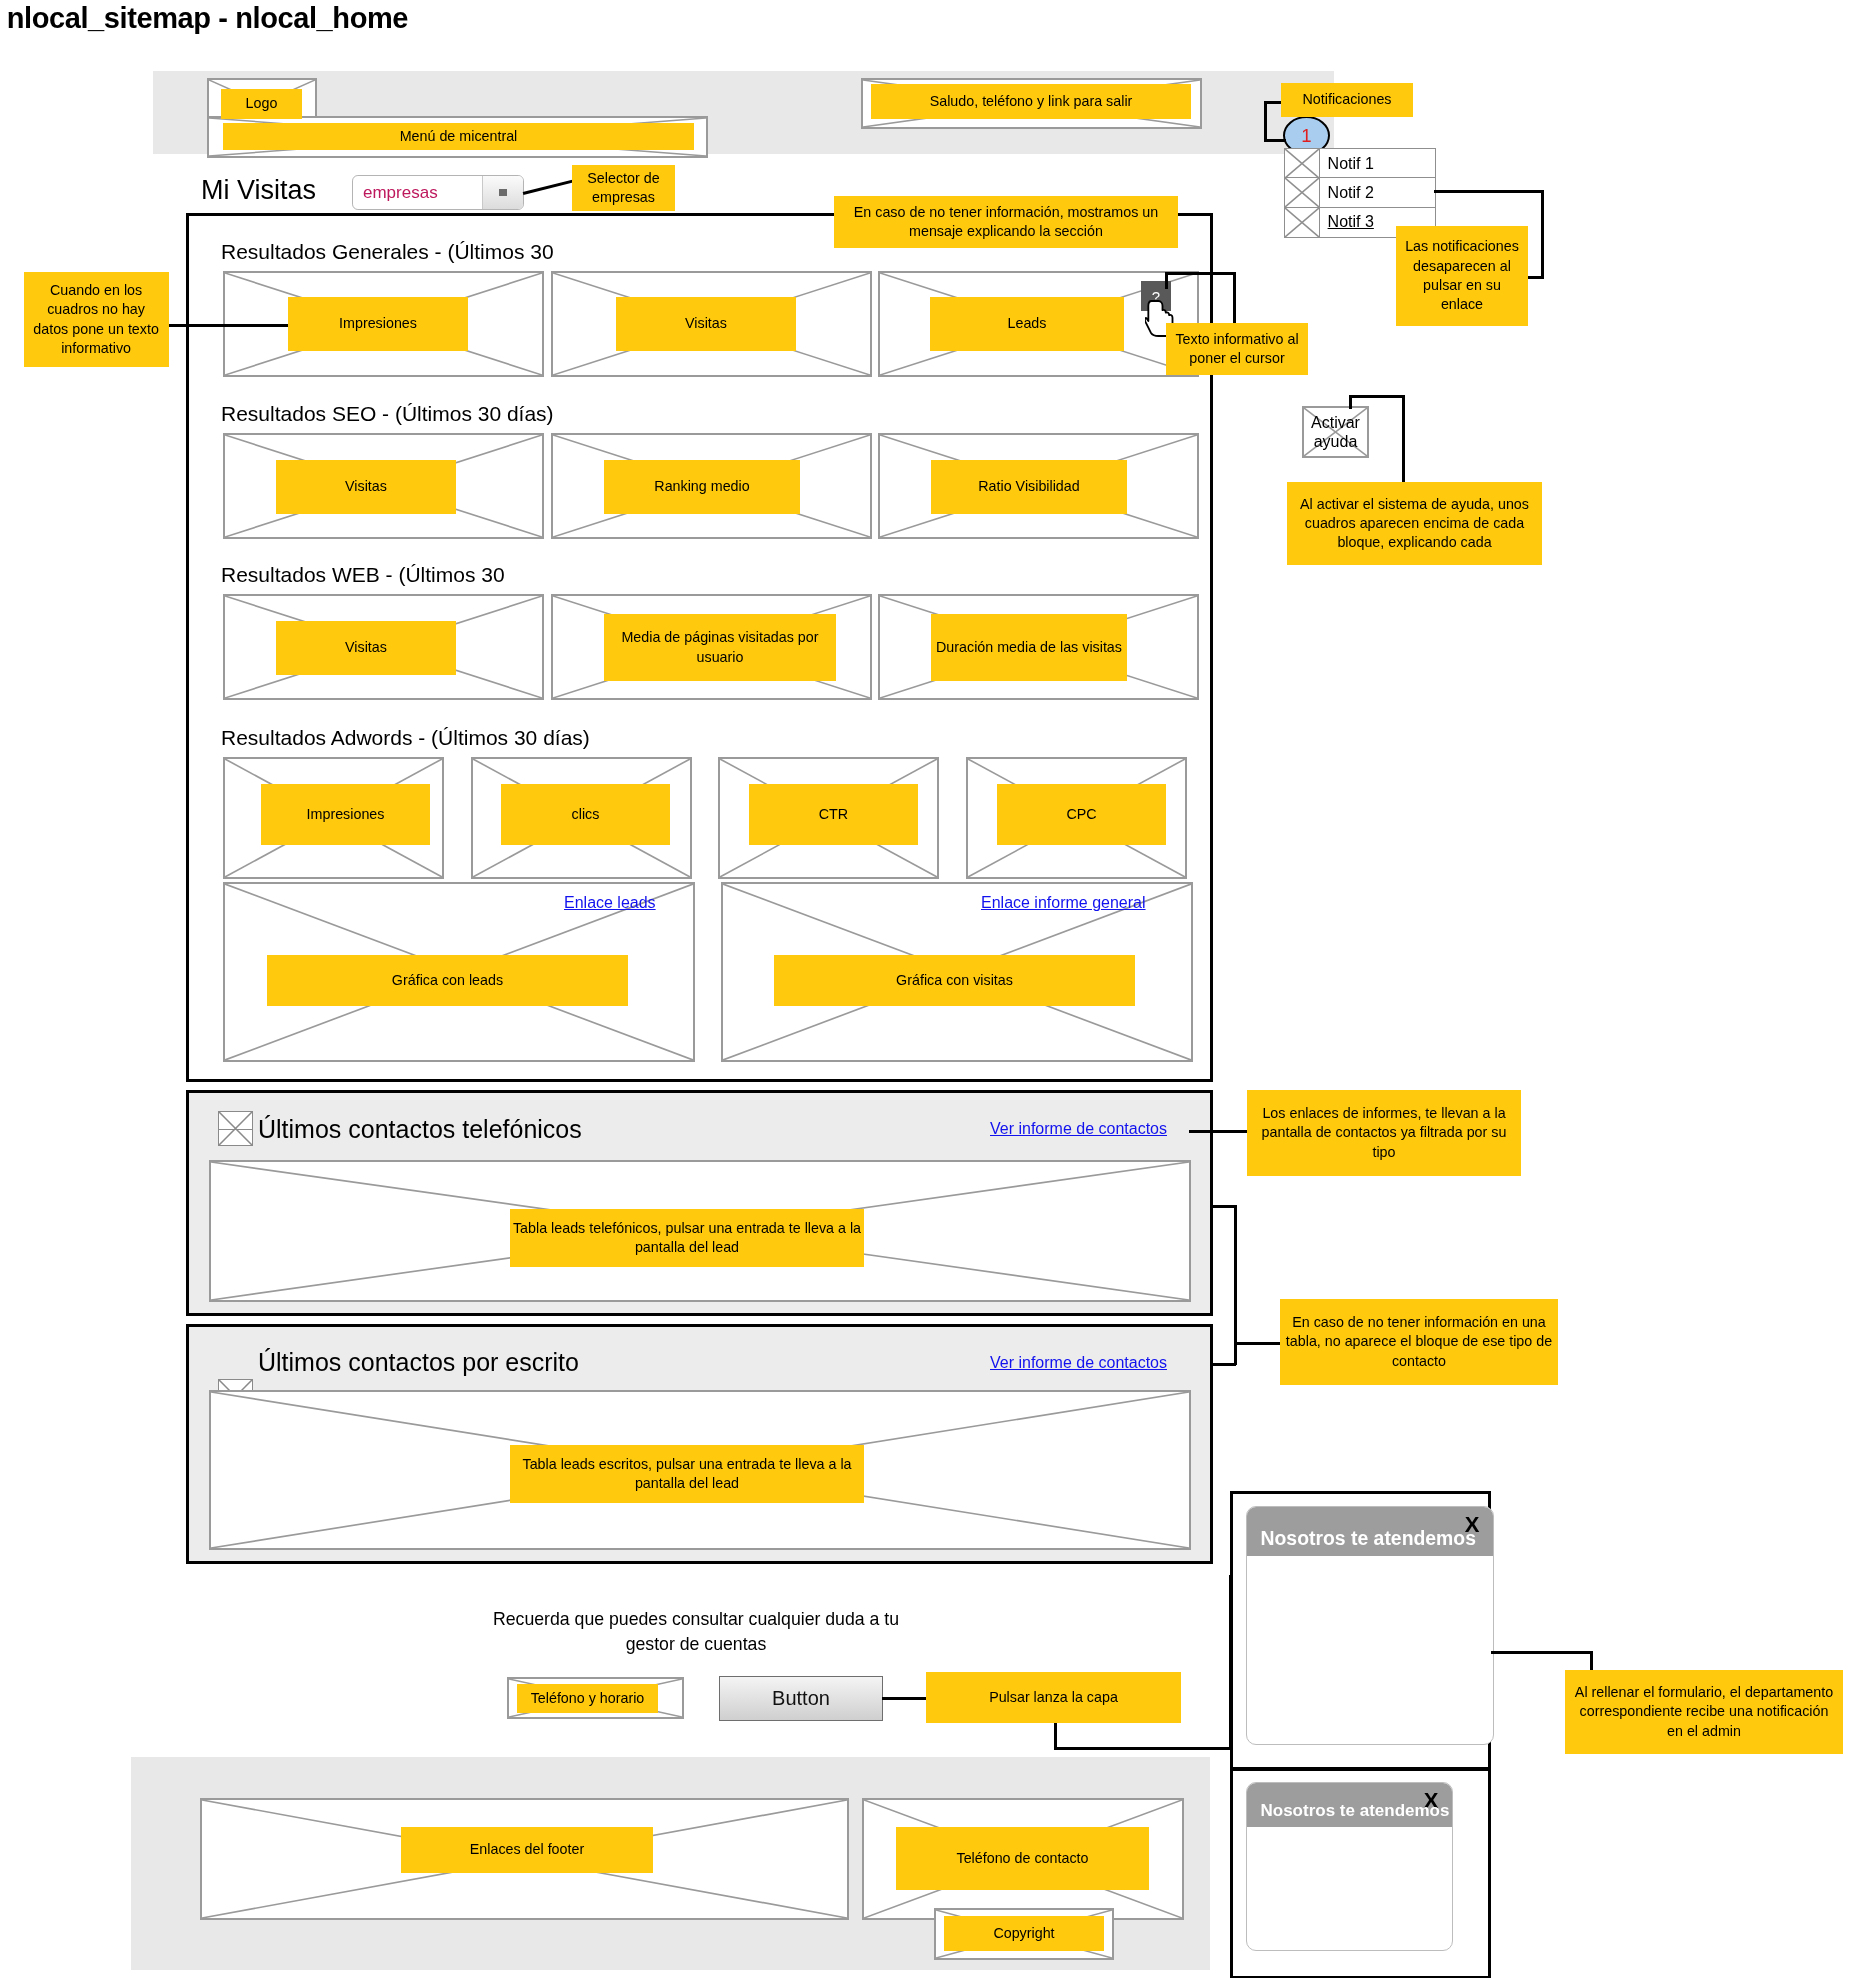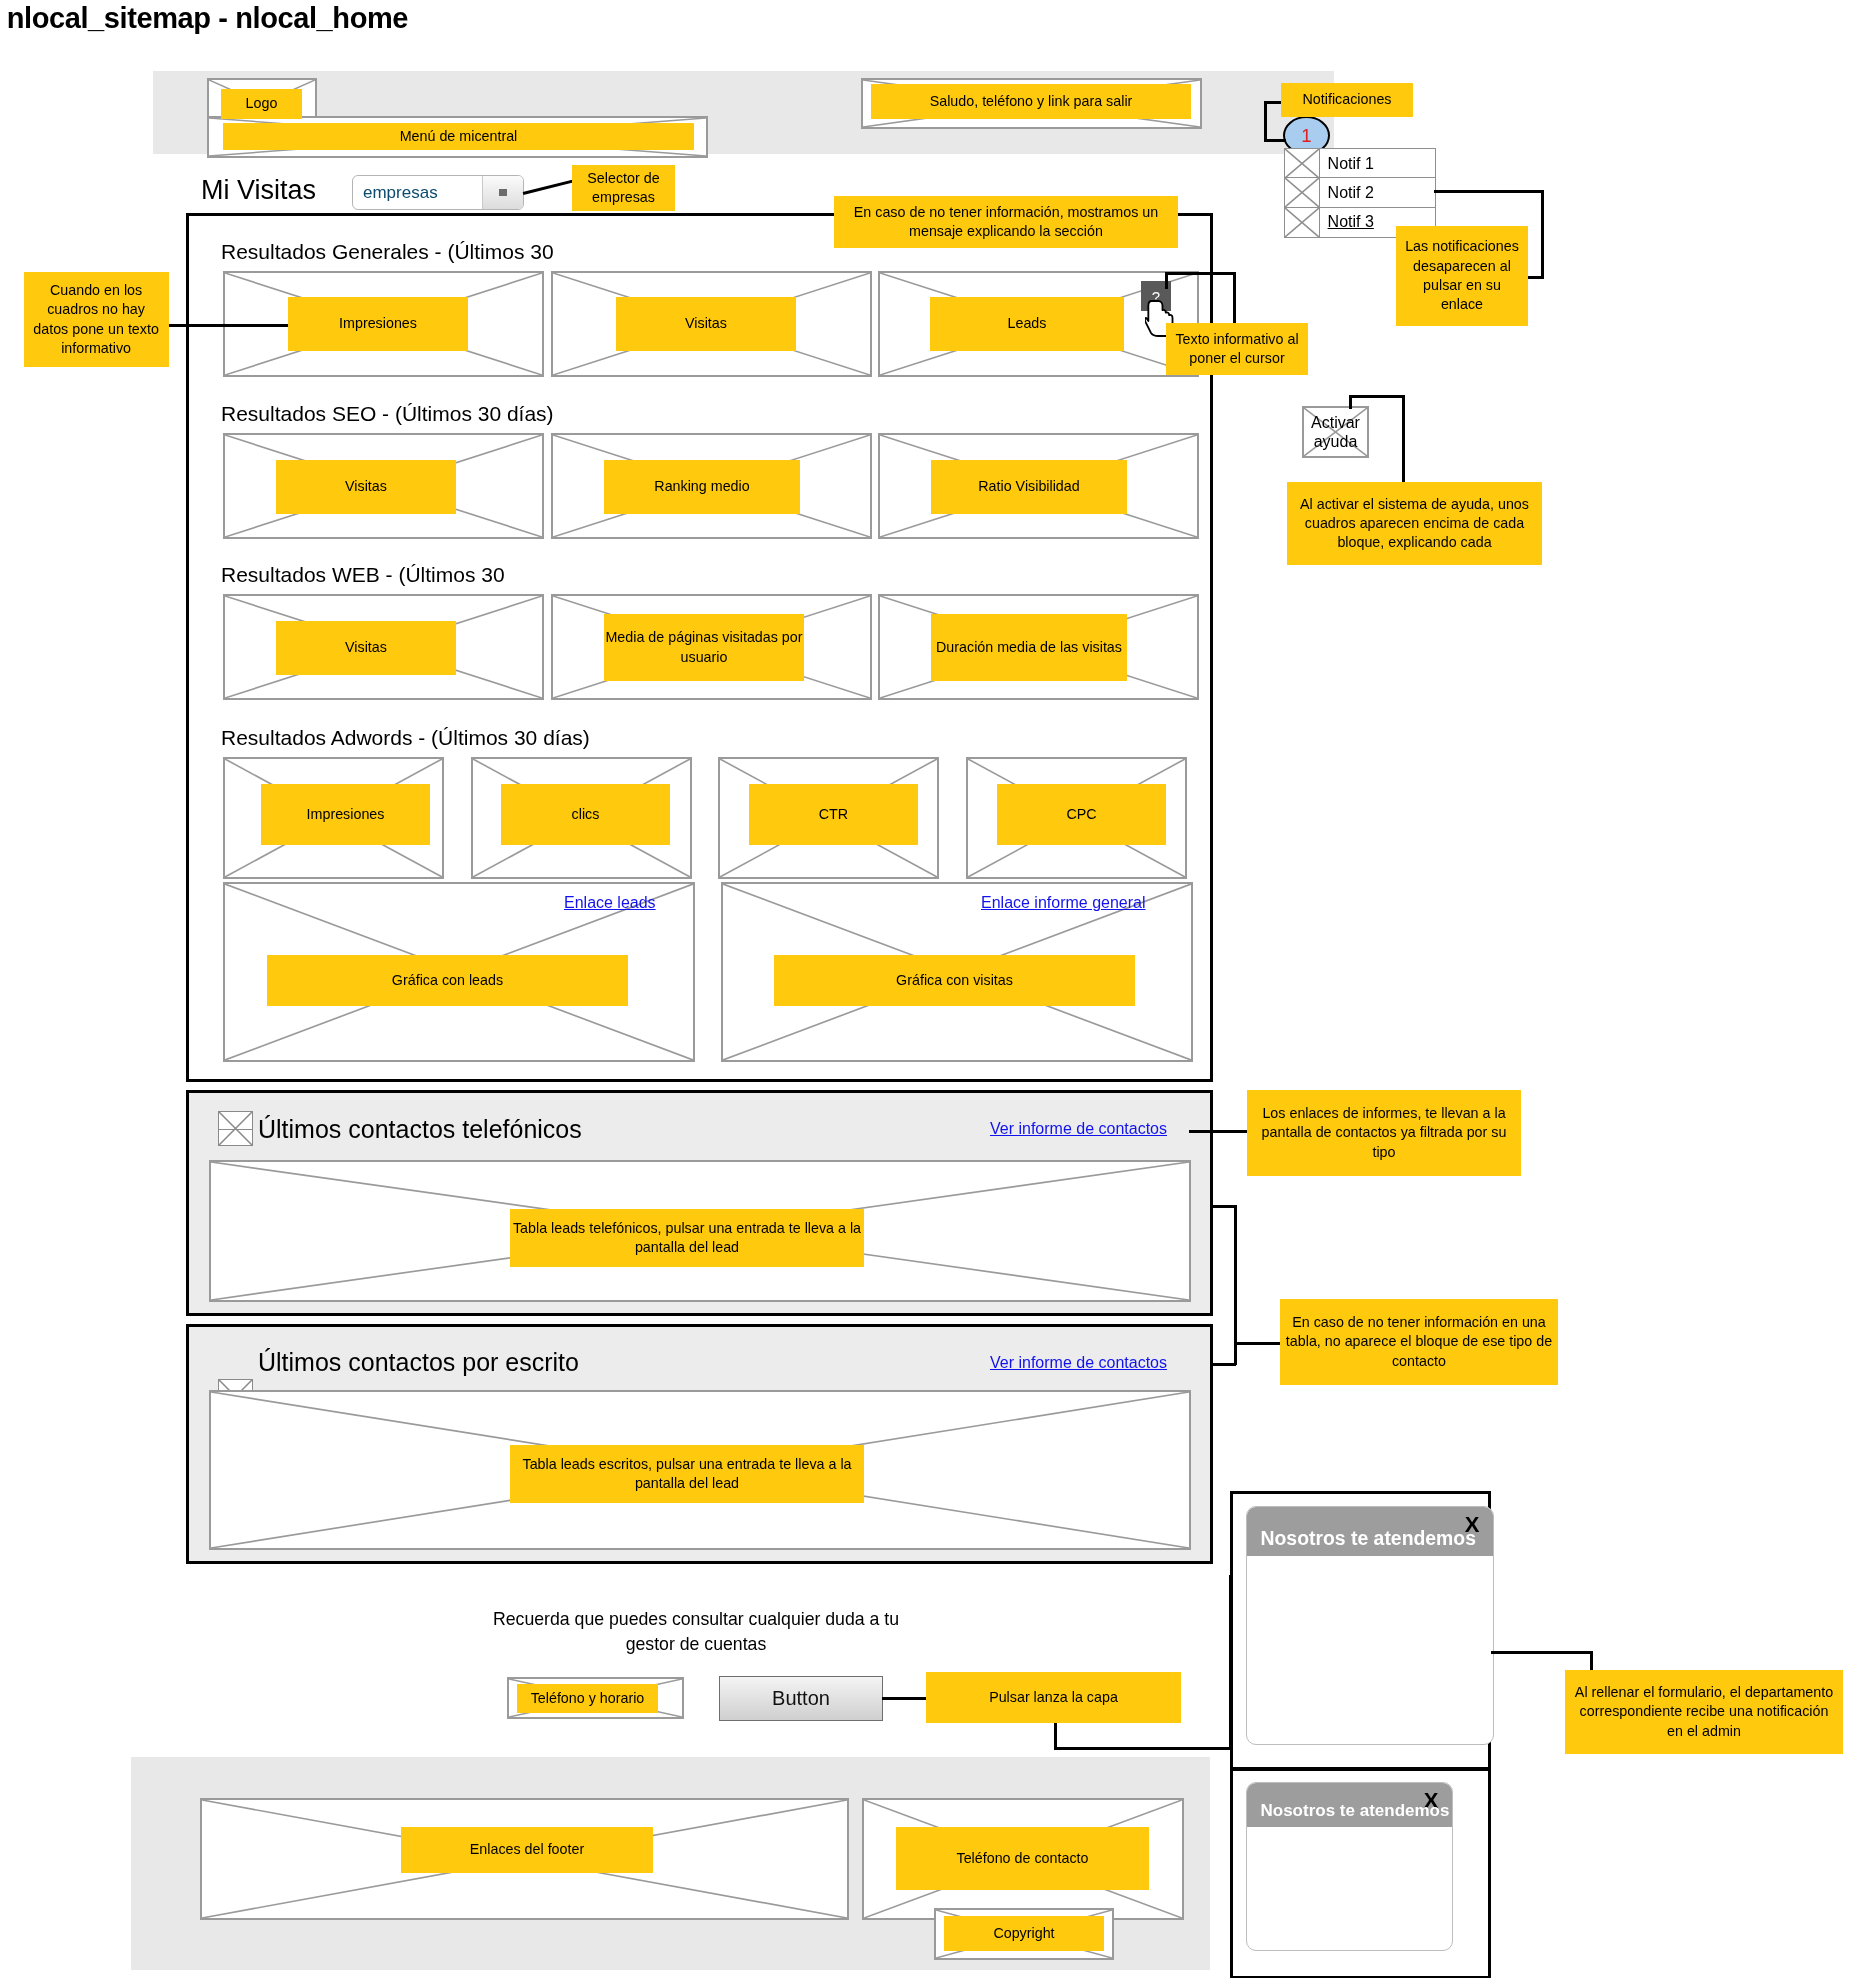--- a/index.html
+++ b/index.html
@@ -51,21 +51,21 @@
   .xbox{border:1.7px solid #8a8a8a;background:#fff;position:relative;box-sizing:border-box;}
   .xbox:before,.xbox:after{content:"";position:absolute;left:0;top:50%;width:100%;height:1.7px;background:#8a8a8a;}
   .xbox:before{transform:rotate(var(--a,0deg));}
   .xbox:after{transform:rotate(var(--b,0deg));}
 
   
   .combo{
     border:1.7px solid #b4b4b4;border-radius:5.9px;background:#fff;display:flex;align-items:stretch;
     box-sizing:border-box;overflow:hidden;
   }
-  .combo .cval{flex:1;display:flex;align-items:center;padding-left:10px;font-size:17px;color:#0c4a6e;text-align:center;}
+  .combo .cval{flex:1;display:flex;align-items:center;padding-left:10px;font-size:17px;color:#be185d;text-align:center;}
   .combo .cbtn{
     width:40px;border-left:1.7px solid #c9c9c9;
     background:linear-gradient(#fbfbfb,#dcdcdc);display:flex;align-items:center;justify-content:center;
   }
   .combo .cbtn i{display:block;width:7.6px;height:7.6px;background:#6b6b6b;}
 
   
   .btn{
     border:1.7px solid #6e6e6e;background:linear-gradient(#f4f4f4,#cfcfcf);
     display:flex;align-items:center;justify-content:center;font-size:20px;color:#111;box-sizing:border-box;
@@ -261,21 +261,21 @@
   </svg>
 </div>
 <div class="abs ph-label" style="left:276px;top:621px;width:180px;height:54px;">Visitas</div>
 
 <div class="abs ph" style="left:551px;top:594px;width:321px;height:106px;">
   <svg width="100%" height="100%" viewBox="0 0 381 126" preserveAspectRatio="none" style="position:absolute;left:0;top:0;">
     <line x1="0" y1="0" x2="381" y2="126" stroke="#9a9a9a" stroke-width="2"></line>
       <line x1="381" y1="0" x2="0" y2="126" stroke="#9a9a9a" stroke-width="2"></line>
   </svg>
 </div>
-<div class="abs ph-label" style="left:604px;top:614px;width:200px;height:67px;text-align:center;">Media de páginas visitadas por usuario</div>
+<div class="abs ph-label" style="left:604px;top:614px;width:232px;height:67px;text-align:center;">Media de páginas visitadas por usuario</div>
 
 <div class="abs ph" style="left:878px;top:594px;width:321px;height:106px;">
   <svg width="100%" height="100%" viewBox="0 0 381 126" preserveAspectRatio="none" style="position:absolute;left:0;top:0;">
     <line x1="0" y1="0" x2="381" y2="126" stroke="#9a9a9a" stroke-width="2"></line>
       <line x1="381" y1="0" x2="0" y2="126" stroke="#9a9a9a" stroke-width="2"></line>
   </svg>
 </div>
 <div class="abs ph-label" style="left:931px;top:614px;width:196px;height:67px;">Duración media de las visitas</div>
 
 <div class="abs sec-title" style="left:221px;top:726px;">Resultados Adwords - (Últimos 30 días)</div>

